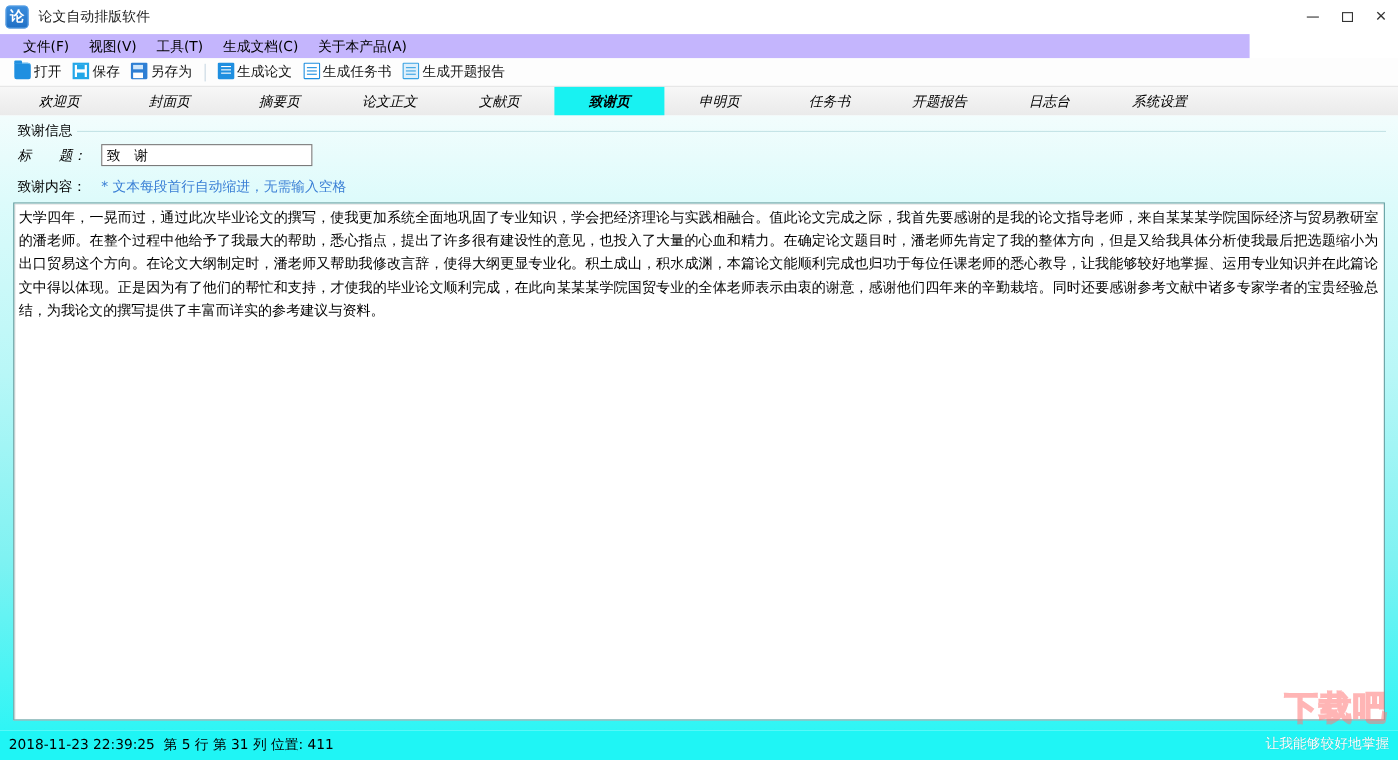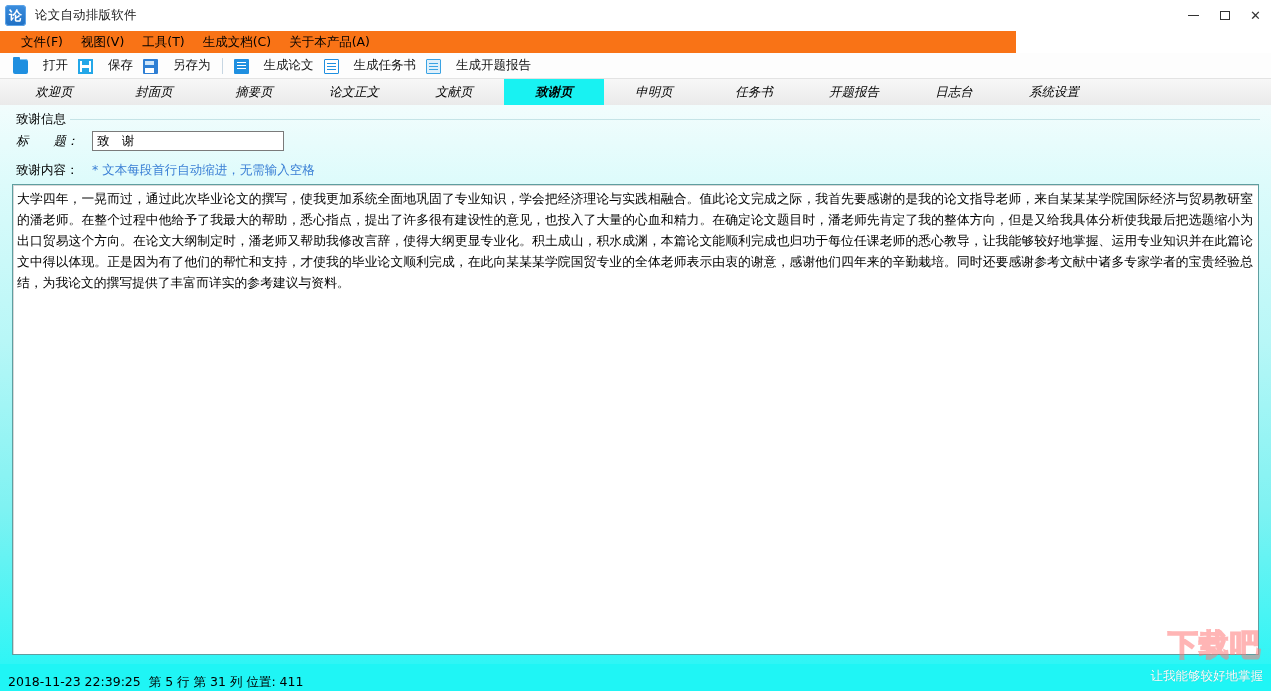--- a/index.html
+++ b/index.html
@@ -79,23 +79,23 @@
     display: block;
     width: 10px; height: 9px;
     border: 1px solid #333;
     box-sizing: border-box;
   }
 
   
   .menubar {
     position: absolute;
     left: 0; top: 31px;
-    width: 1016px;
+    width: 1136px;
     height: 22px;
-    background: #f97316;
+    background: #c4b5fd;
     display: flex;
     align-items: center;
     padding-left: 12px;
     box-sizing: border-box;
   }
   .menu-item {
     font-size: 12.5px;
     color: #000;
     padding: 2px 9px;
     white-space: nowrap;
@@ -109,22 +109,22 @@
     height: 26px;
     background: #fdfdfd;
     border-bottom: 1px solid #e3e3e3;
     display: flex;
     align-items: center;
     padding-left: 8px;
     box-sizing: border-box;
   }
   .tb-btn {
     display: flex;
-    align-items: flex-end;
-    gap: 15px;
+    align-items: flex-start;
+    gap: 3px;
     padding: 1px 5px;
     font-size: 12.5px;
     color: #111;
     white-space: nowrap;
   }
   .tb-sep {
     width: 1px;
     height: 16px;
     background: #c7d6e2;
     margin: 0 6px;
@@ -356,21 +356,21 @@
   }
 
   
   .statusbar {
     position: absolute;
     left: 0; top: 664px;
     width: 1271px;
     height: 27px;
     background: #1ff5f5;
     display: flex;
-    align-items: flex-end;
+    align-items: center;
     box-sizing: border-box;
     padding-left: 8px;
   }
   .status-text {
     font-size: 12.5px;
     color: #000;
     white-space: pre;
   }
 
   

